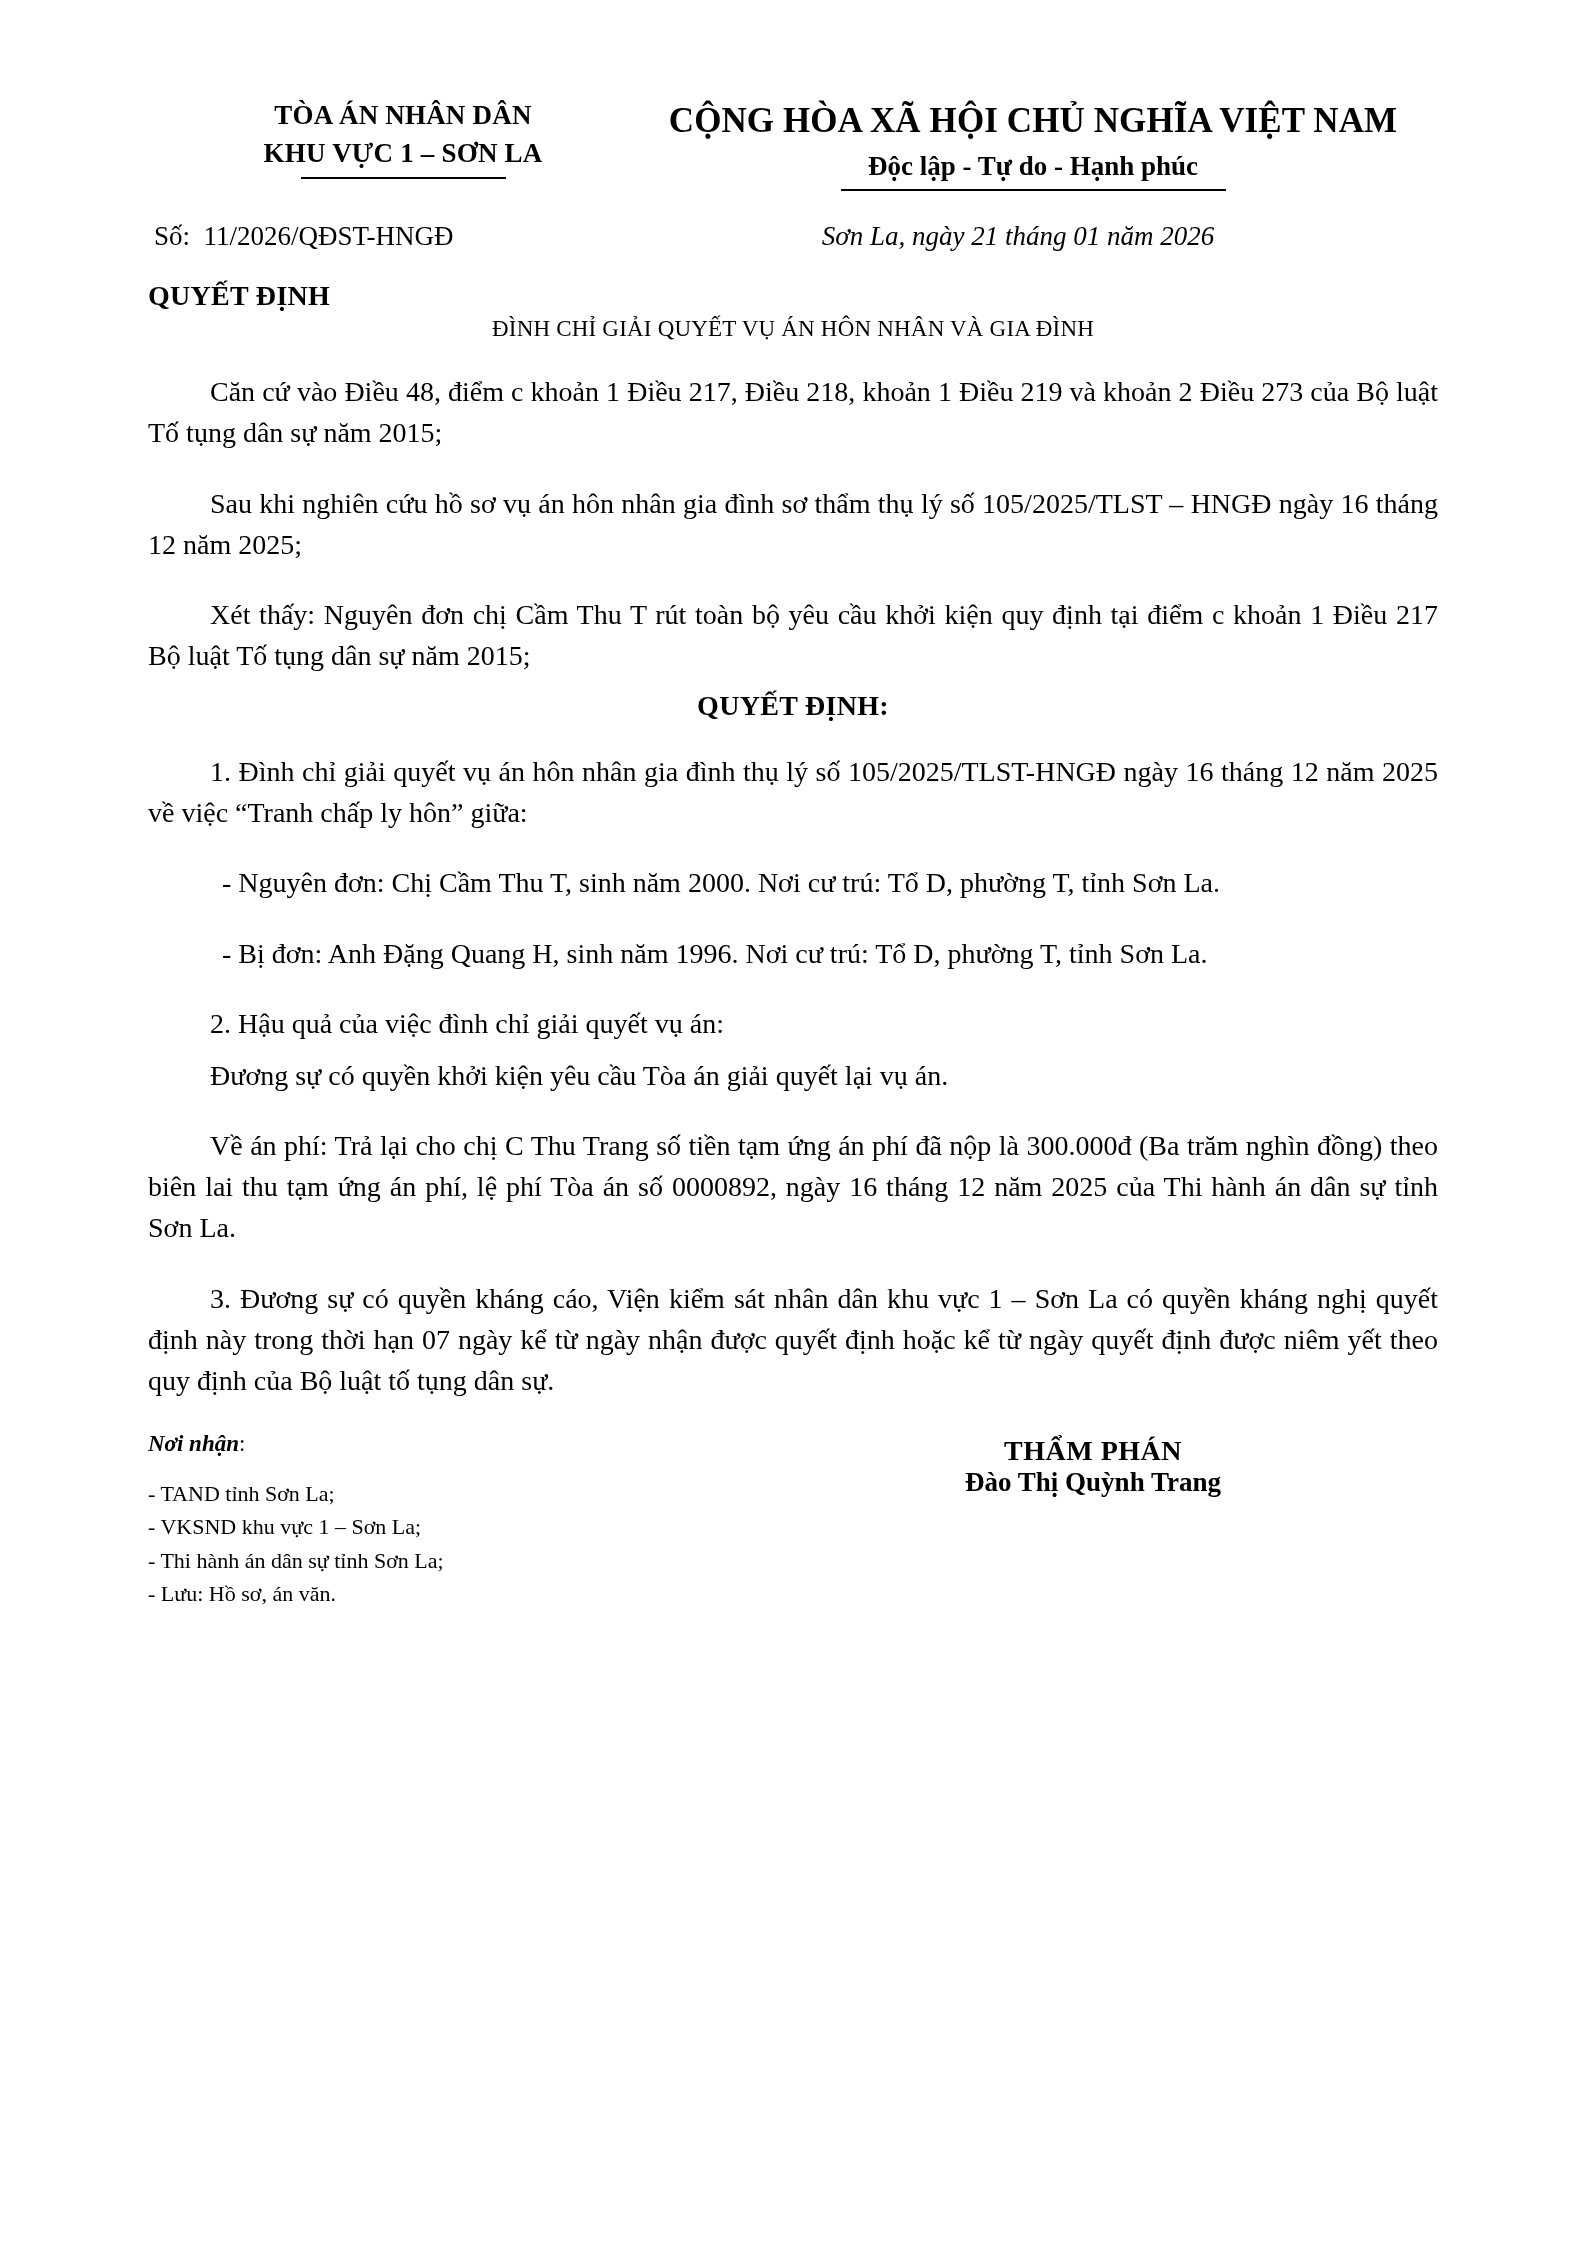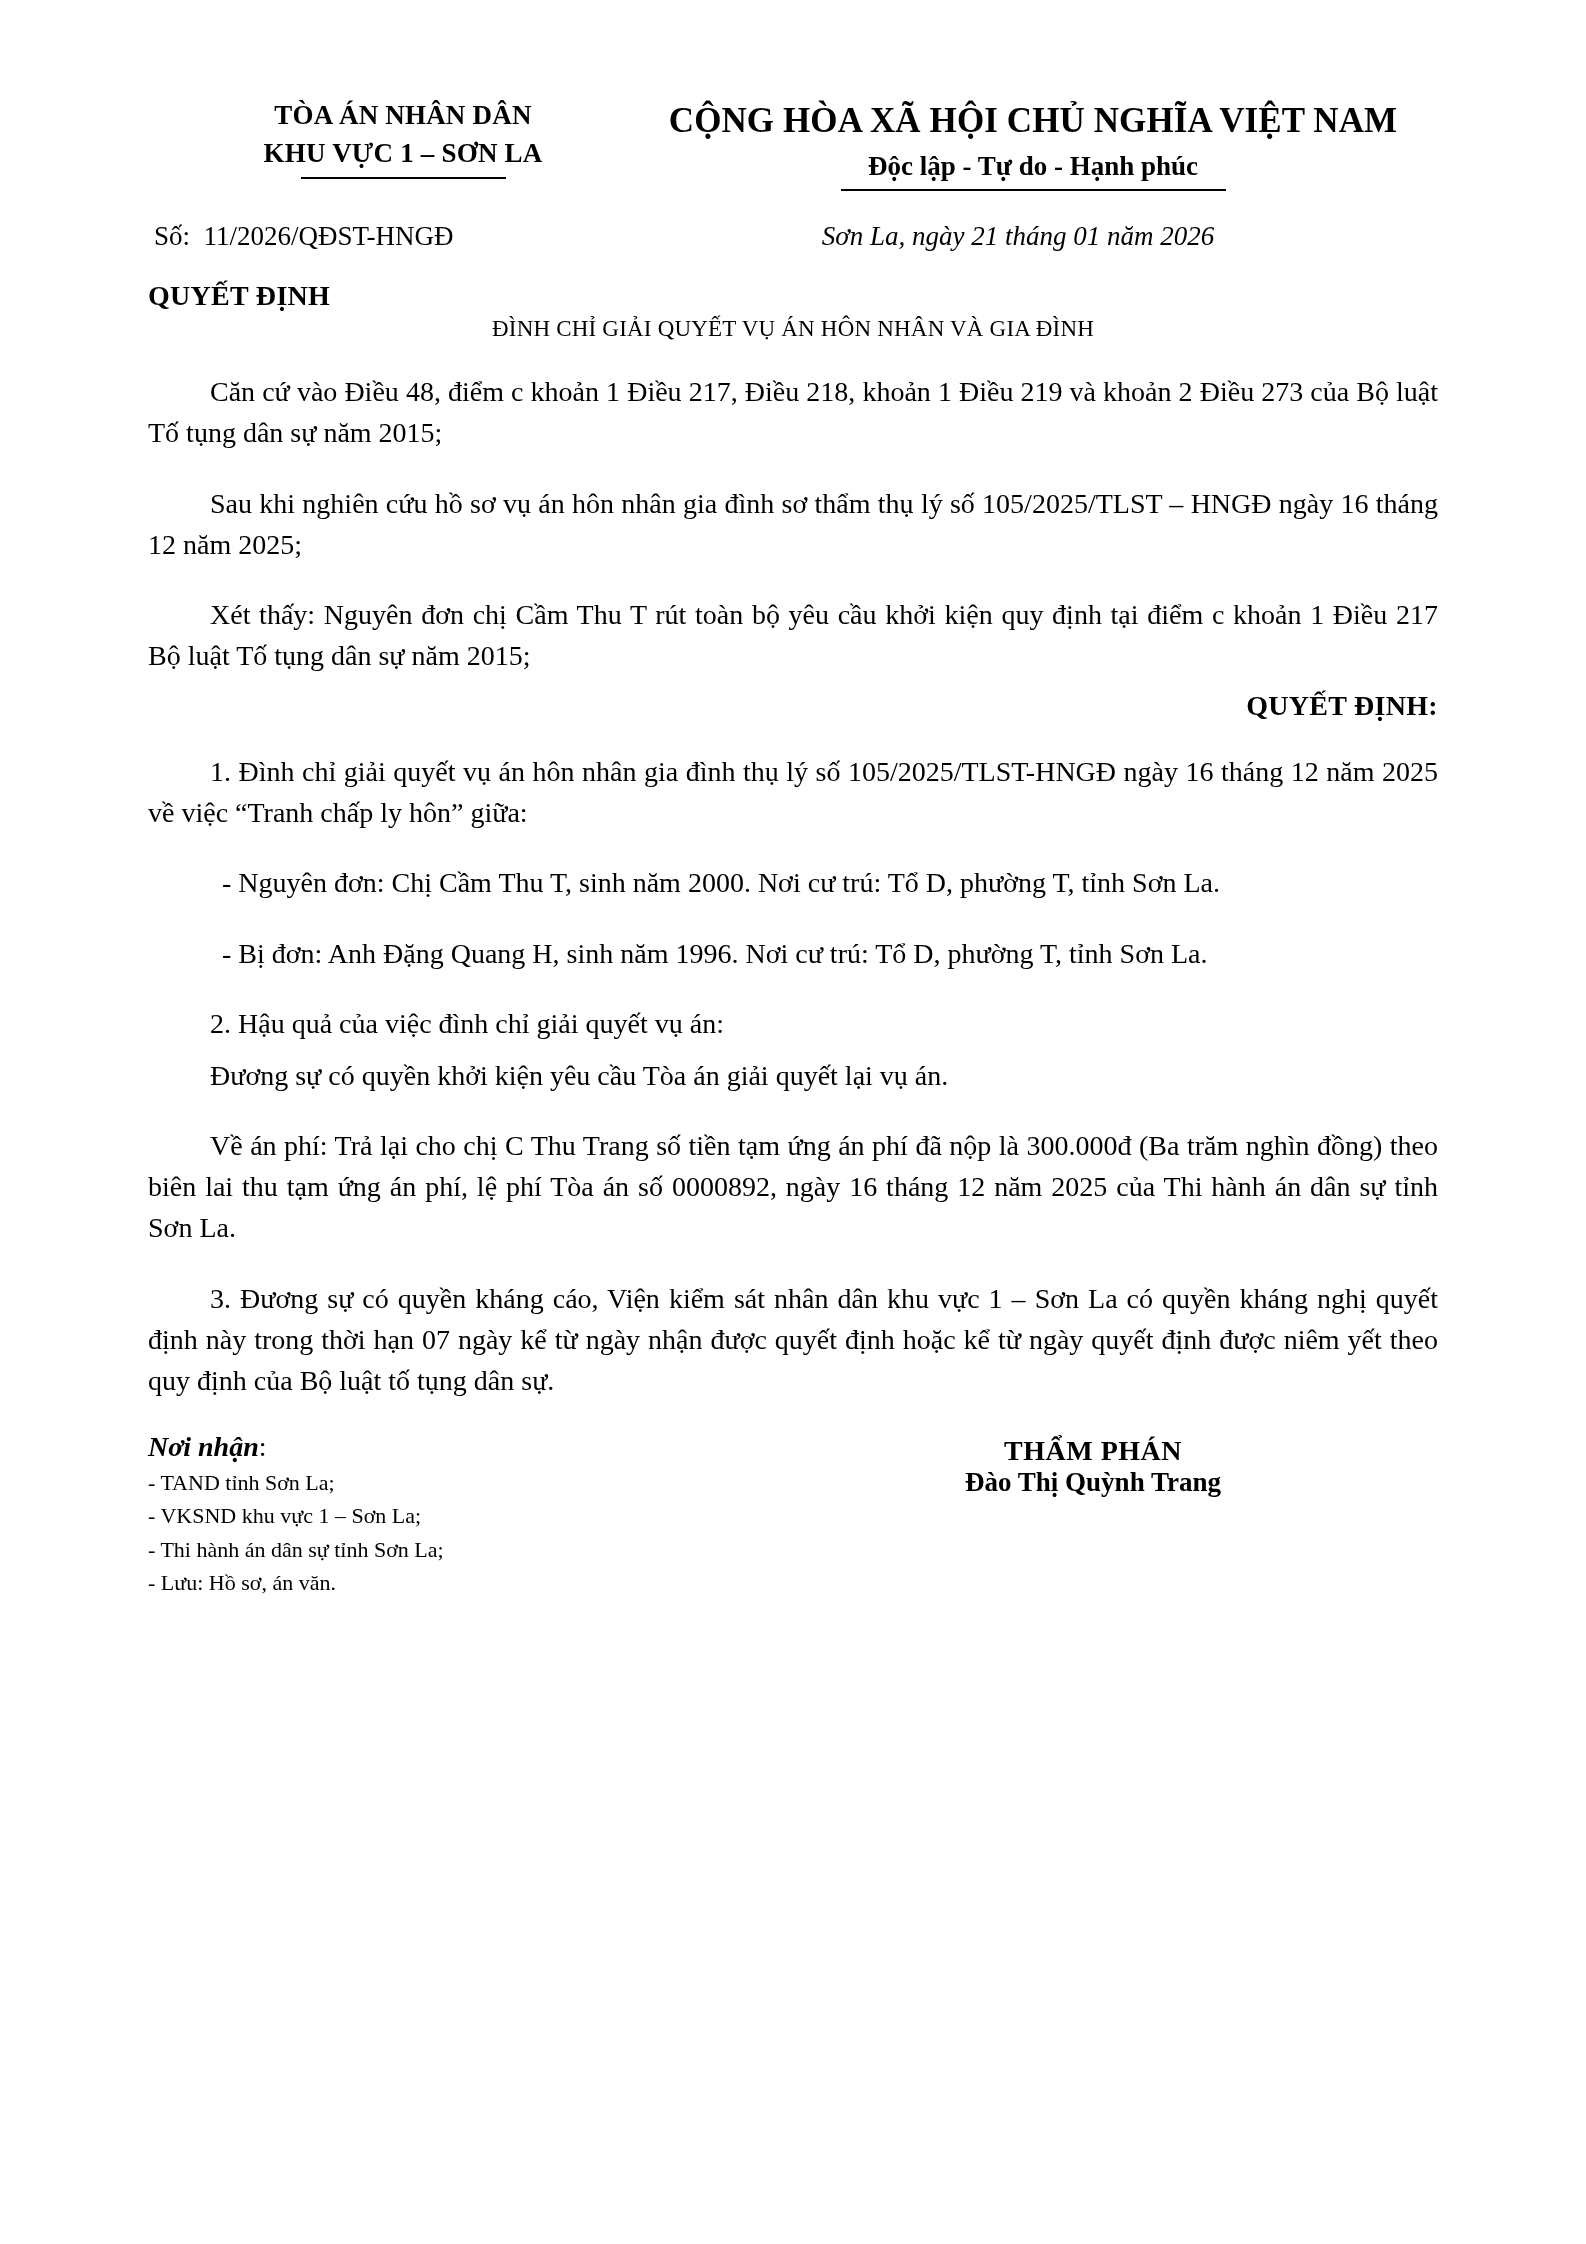--- a/index.html
+++ b/index.html
@@ -98,21 +98,21 @@
     letter-spacing: 0.3px;
   }
   .title2 {
     text-align: center;
     font-size: 23px;
     font-weight: normal;
     margin-top: 4px;
     letter-spacing: 0.2px;
   }
   .title-decision {
-    text-align: right;
+    text-align: center;
     font-size: 28px;
     font-weight: bold;
     margin-top: 14px;
     letter-spacing: 0.3px;
   }
 
   
   .para {
     font-size: 28px;
     line-height: 1.47;
@@ -131,24 +131,24 @@
   
   .footer {
     display: flex;
     flex-direction: row;
     margin-top: 30px;
   }
   .recipients {
     width: 560px;
   }
   .recipients-title {
-    font-size: 28px;
+    font-size: 23px;
     font-style: italic;
     font-weight: bold;
-    margin-bottom: 3px;
+    margin-bottom: 20px;
   }
   .recipients-title .colon {
     font-style: normal;
     font-weight: normal;
   }
   .recipient-item {
     font-size: 22px;
     line-height: 1.52;
   }
   .signature {

